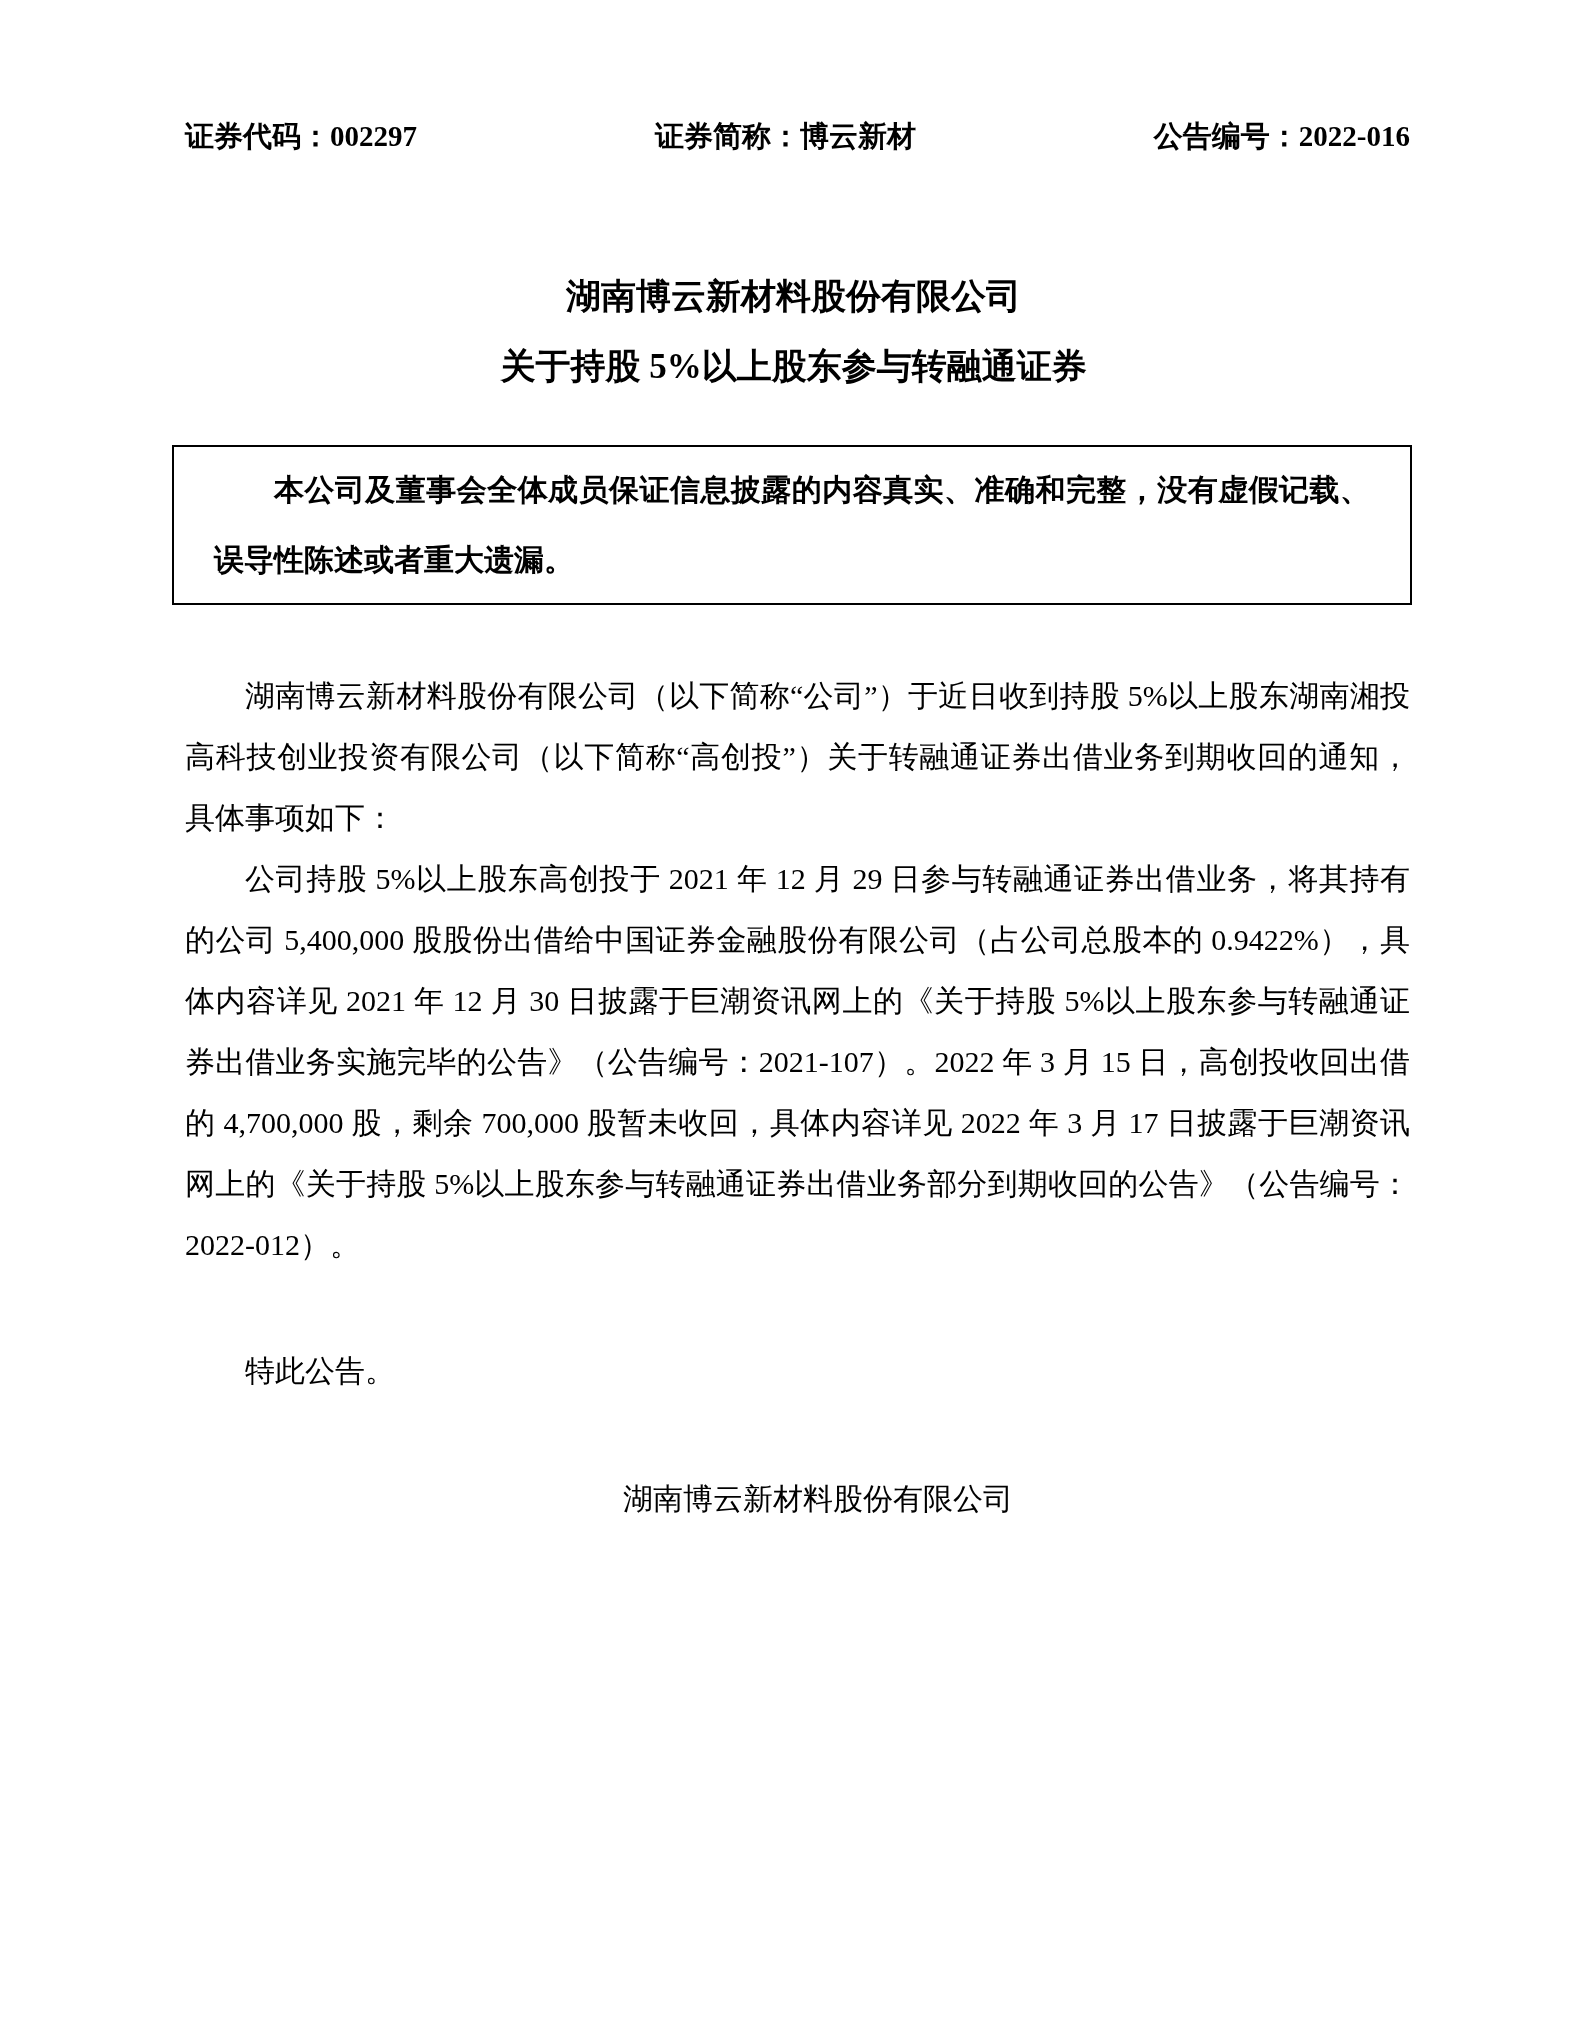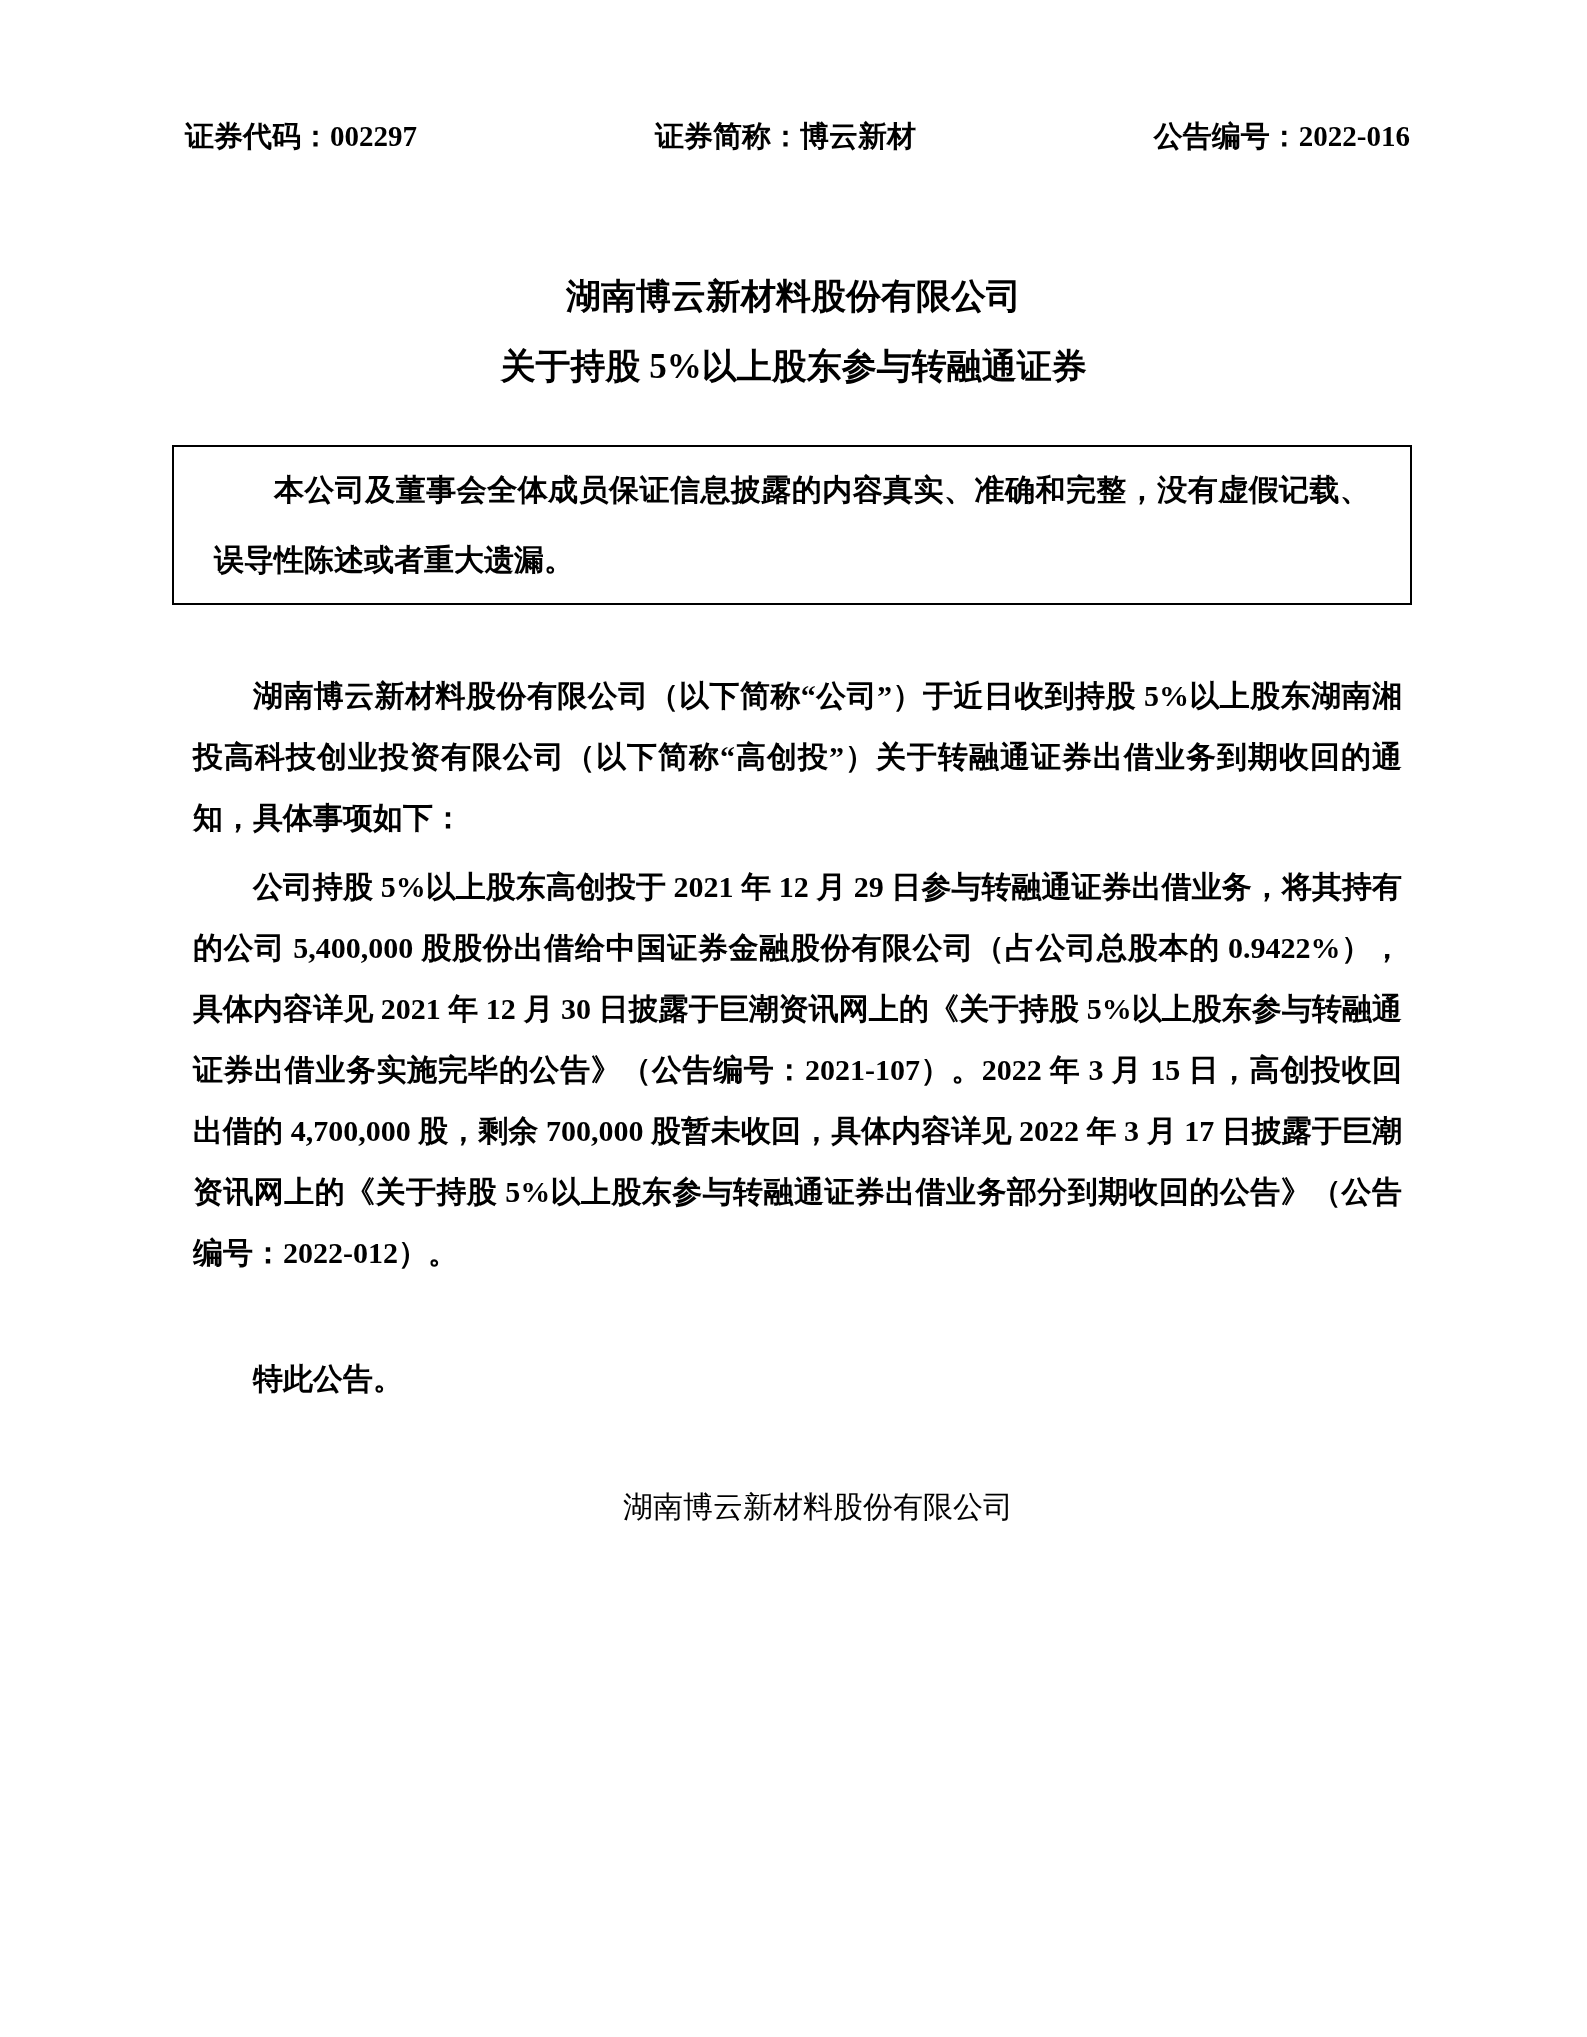--- a/index.html
+++ b/index.html
@@ -44,23 +44,22 @@
     text-indent: 2em;
     box-sizing: border-box;
   }
   .body-text {
     margin: 60px 177px 0 185px;
     font-size: 30px;
     line-height: 61px;
     text-align: justify;
   }
   .body-text p {
-    margin: 8px;
+    margin: 0;
     text-indent: 2em;
-    font-weight: bold;
   }
   .closing-line {
     margin-top: 65px !important;
   }
   .signature-block {
     width: fit-content;
     margin: 62px 574px 0 auto;
     text-align: center;
     font-size: 30px;
     line-height: 72px;

